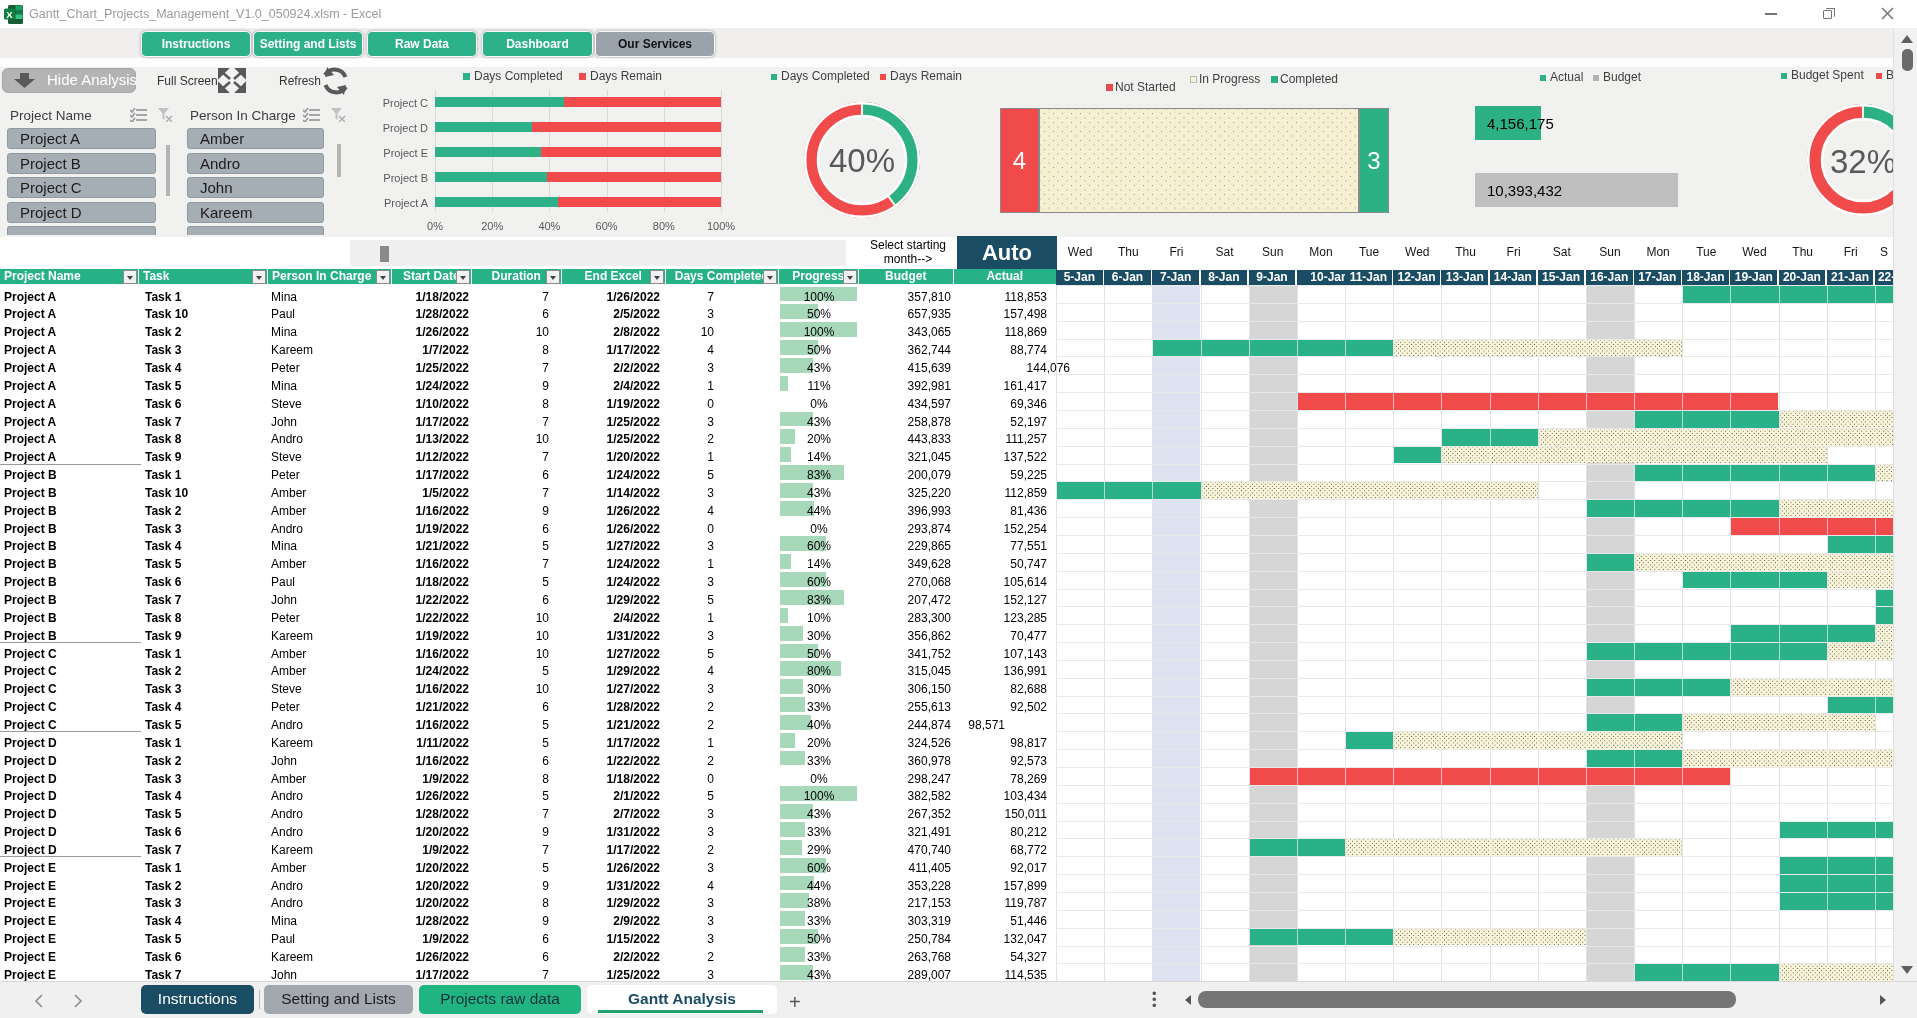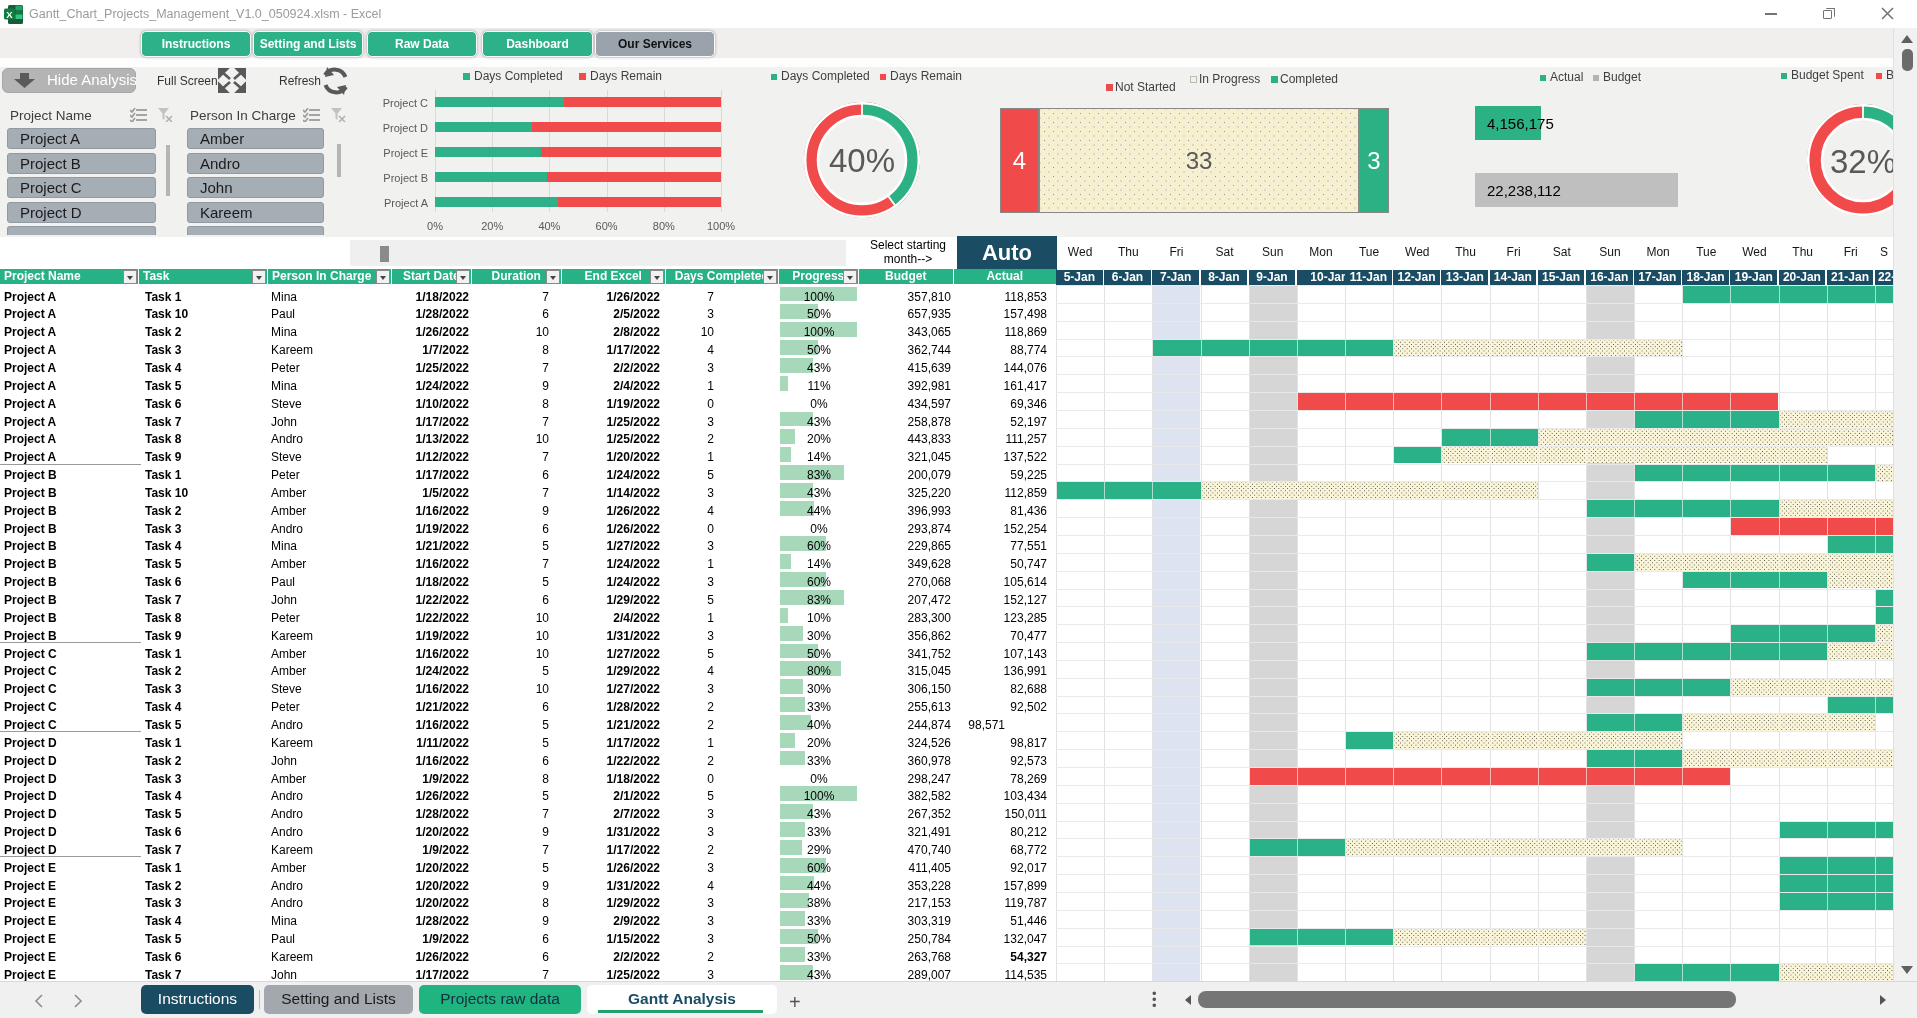--- a/index.html
+++ b/index.html
@@ -151,28 +151,27 @@
 <div class="abs" style="left:812px;top:142px;width:100px;text-align:center;font-size:33px;color:#595959;">40%</div>
 <div class="leg" style="left:771px;top:69px;"><i style="background:#2bb183;width:6px;height:6px;"></i>Days Completed</div>
 <div class="leg" style="left:880px;top:69px;"><i style="background:#f04a4a;width:6px;height:6px;"></i>Days Remain</div>
 <div class="leg" style="left:1106px;top:72px;margin-top:8px;"><i style="background:#e84c4c;margin-right:2px;"></i>Not Started</div>
 <div class="leg" style="left:1190px;top:72px;"><i style="background:#f8f1d2;border:1px solid #bbb;margin-right:2px;"></i>In Progress</div>
 <div class="leg" style="left:1271px;top:72px;"><i style="background:#2bb183;margin-right:2px;"></i>Completed</div>
 <div class="abs" style="left:1000px;top:108px;width:39px;height:105px;background:#f04a4a;border:1px solid #888;"></div>
 <div class="abs" style="left:1039px;top:108px;width:320px;height:105px;border:1px solid #888;background-color:#f7f0d0;background-image:radial-gradient(circle,#9191a6 0.8px,transparent 1px),radial-gradient(circle,#9191a6 0.8px,transparent 1px);background-size:9px 9px;background-position:0 0,4.5px 4.5px;"></div>
 <div class="abs" style="left:1359px;top:108px;width:30px;height:105px;background:#2bb183;border:1px solid #888;"></div>
 <div class="abs" style="left:1000px;top:147px;width:39px;text-align:center;font-size:24px;color:#fff;">4</div>
-<div class="abs" style="left:1039px;top:147px;width:320px;text-align:center;font-size:24px;color:#595959;">33</div>
 <div class="abs" style="left:1359px;top:147px;width:30px;text-align:center;font-size:24px;color:#fff;">3</div>
 <div class="leg" style="left:1540px;top:70px;"><i style="background:#2bb183;width:6px;height:6px;"></i>Actual</div>
 <div class="leg" style="left:1593px;top:70px;"><i style="background:#b3b3b3;width:6px;height:6px;"></i>Budget</div>
 <div class="abs" style="left:1475px;top:106px;width:66px;height:34px;background:#2bb183;"></div>
 <div class="abs" style="left:1487px;top:115px;font-size:15px;color:#000;">4,156,175</div>
 <div class="abs" style="left:1475px;top:173px;width:203px;height:34px;background:#bfbfbf;"></div>
-<div class="abs" style="left:1487px;top:182px;font-size:15px;color:#000;">22,238,112</div>
+<div class="abs" style="left:1487px;top:182px;font-size:15px;color:#000;">10,393,432</div>
 <svg class="abs" style="left:1807px;top:104px" width="112" height="112" viewBox="0 0 112 112">
       <circle cx="56" cy="56" r="56" fill="#f04a4a"></circle>
       <path d="M56 56 L56 0 A56 56 0 0 1 106.67 79.84 Z" fill="#2bb183"></path>
       <path d="M56 56 L56 0" stroke="#f1f1f0" stroke-width="2"></path>
       <path d="M56 56 L106.67 79.84" stroke="#f1f1f0" stroke-width="2"></path>
       <circle cx="56" cy="56" r="41" fill="#f1f1f0" stroke="#fff" stroke-width="2.5"></circle>
       <circle cx="56" cy="56" r="54.8" fill="none" stroke="#fff" stroke-width="2.5"></circle>
     </svg>
 <div class="abs" style="left:1813px;top:143px;width:100px;text-align:center;font-size:33px;color:#595959;">32%</div>
 <div class="leg" style="left:1781px;top:68px;"><i style="background:#2bb183;width:6px;height:6px;"></i>Budget Spent</div>
@@ -360,21 +359,21 @@
 <div class="cell b" style="left:4px;top:360.9px;width:130px;">Project A</div>
 <div class="cell b" style="left:145px;top:360.9px;width:118px;">Task 4</div>
 <div class="cell" style="left:271px;top:360.9px;width:116px;">Peter</div>
 <div class="cell b r" style="left:392px;top:360.9px;width:77px;">1/25/2022</div>
 <div class="cell r" style="left:472px;top:360.9px;width:77px;">7</div>
 <div class="cell b r" style="left:562px;top:360.9px;width:98px;">2/2/2022</div>
 <div class="cell r" style="left:616px;top:360.9px;width:98px;">3</div>
 <div class="abs" style="left:780px;top:357.9px;width:33.0px;height:14.9px;background:#a8d8ba;"></div>
 <div class="cell" style="left:779px;top:360.9px;width:80px;text-align:center;">43%</div>
 <div class="cell r" style="left:859px;top:360.9px;width:92px;">415,639</div>
-<div class="cell r" style="left:954px;top:360.9px;width:93px;">144,076</div>
+<div class="cell r" style="left:977px;top:360.9px;width:93px;">144,076</div>
 <div class="cell b" style="left:4px;top:378.8px;width:130px;">Project A</div>
 <div class="cell b" style="left:145px;top:378.8px;width:118px;">Task 5</div>
 <div class="cell" style="left:271px;top:378.8px;width:116px;">Mina</div>
 <div class="cell b r" style="left:392px;top:378.8px;width:77px;">1/24/2022</div>
 <div class="cell r" style="left:472px;top:378.8px;width:77px;">9</div>
 <div class="cell b r" style="left:562px;top:378.8px;width:98px;">2/4/2022</div>
 <div class="cell r" style="left:616px;top:378.8px;width:98px;">1</div>
 <div class="abs" style="left:780px;top:375.8px;width:8.4px;height:14.9px;background:#a8d8ba;"></div>
 <div class="cell" style="left:779px;top:378.8px;width:80px;text-align:center;">11%</div>
 <div class="cell r" style="left:859px;top:378.8px;width:92px;">392,981</div>
@@ -876,21 +875,21 @@
 <div class="cell b" style="left:4px;top:950.0px;width:130px;">Project E</div>
 <div class="cell b" style="left:145px;top:950.0px;width:118px;">Task 6</div>
 <div class="cell" style="left:271px;top:950.0px;width:116px;">Kareem</div>
 <div class="cell b r" style="left:392px;top:950.0px;width:77px;">1/26/2022</div>
 <div class="cell r" style="left:472px;top:950.0px;width:77px;">6</div>
 <div class="cell b r" style="left:562px;top:950.0px;width:98px;">2/2/2022</div>
 <div class="cell r" style="left:616px;top:950.0px;width:98px;">2</div>
 <div class="abs" style="left:780px;top:947.0px;width:25.3px;height:14.9px;background:#a8d8ba;"></div>
 <div class="cell" style="left:779px;top:950.0px;width:80px;text-align:center;">33%</div>
 <div class="cell r" style="left:859px;top:950.0px;width:92px;">263,768</div>
-<div class="cell r" style="left:954px;top:950.0px;width:93px;font-weight:bold;">54,327</div>
+<div class="cell r" style="left:954px;top:950.0px;width:93px;">54,327</div>
 <div class="cell b" style="left:4px;top:967.8px;width:130px;">Project E</div>
 <div class="cell b" style="left:145px;top:967.8px;width:118px;">Task 7</div>
 <div class="cell" style="left:271px;top:967.8px;width:116px;">John</div>
 <div class="cell b r" style="left:392px;top:967.8px;width:77px;">1/17/2022</div>
 <div class="cell r" style="left:472px;top:967.8px;width:77px;">7</div>
 <div class="cell b r" style="left:562px;top:967.8px;width:98px;">1/25/2022</div>
 <div class="cell r" style="left:616px;top:967.8px;width:98px;">3</div>
 <div class="abs" style="left:780px;top:964.8px;width:33.0px;height:14.9px;background:#a8d8ba;"></div>
 <div class="cell" style="left:779px;top:967.8px;width:80px;text-align:center;">43%</div>
 <div class="cell r" style="left:859px;top:967.8px;width:92px;">289,007</div>

